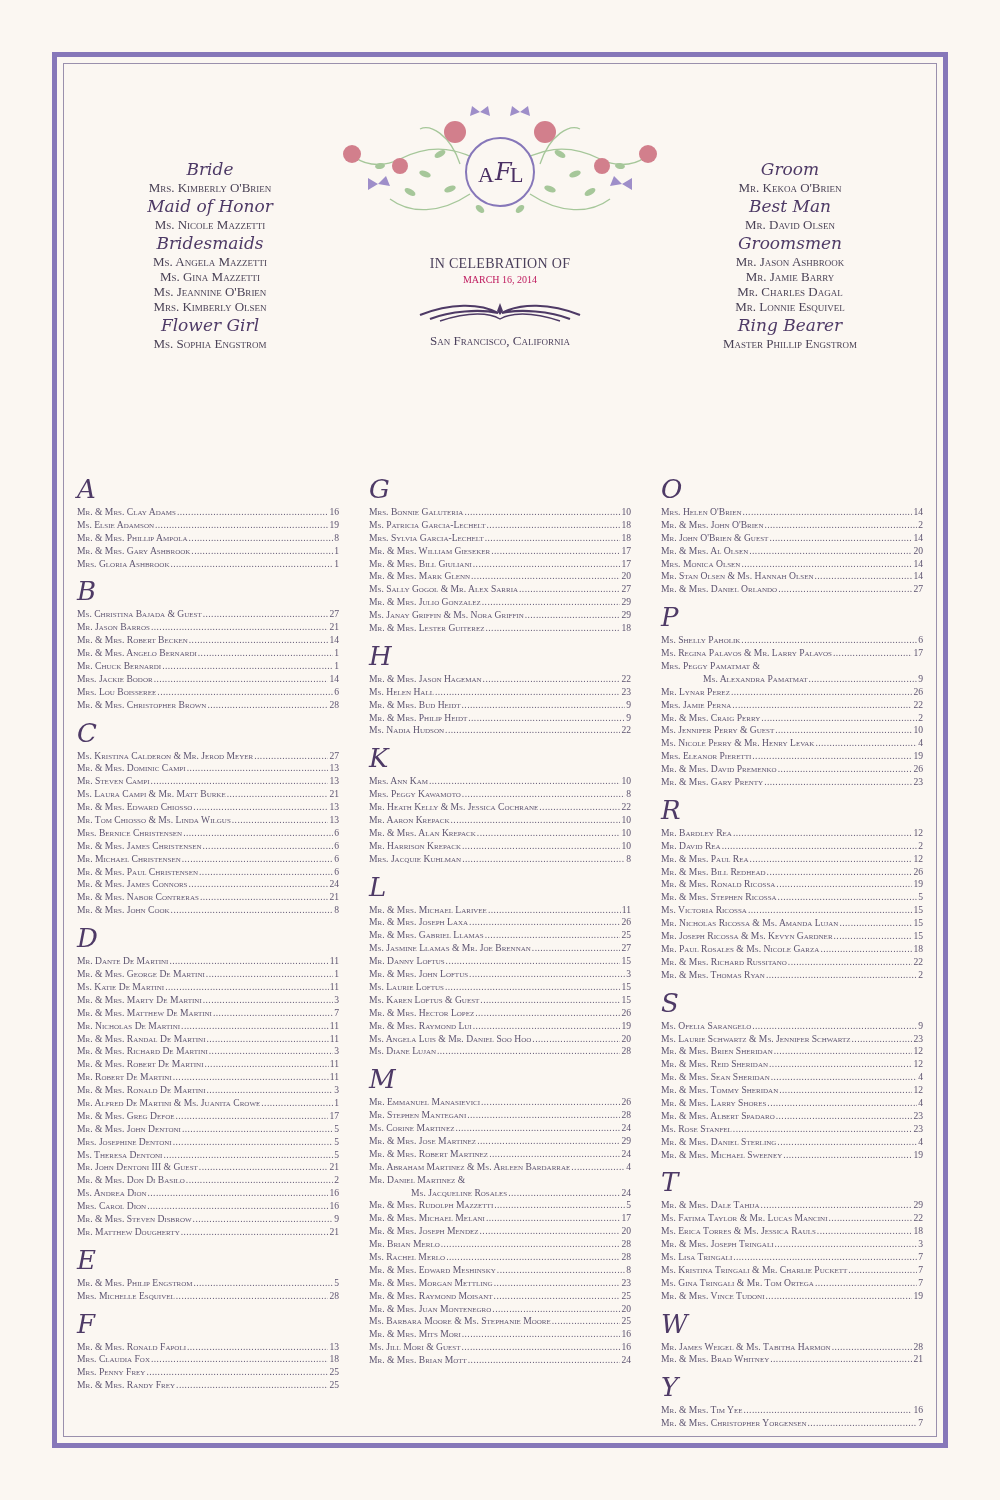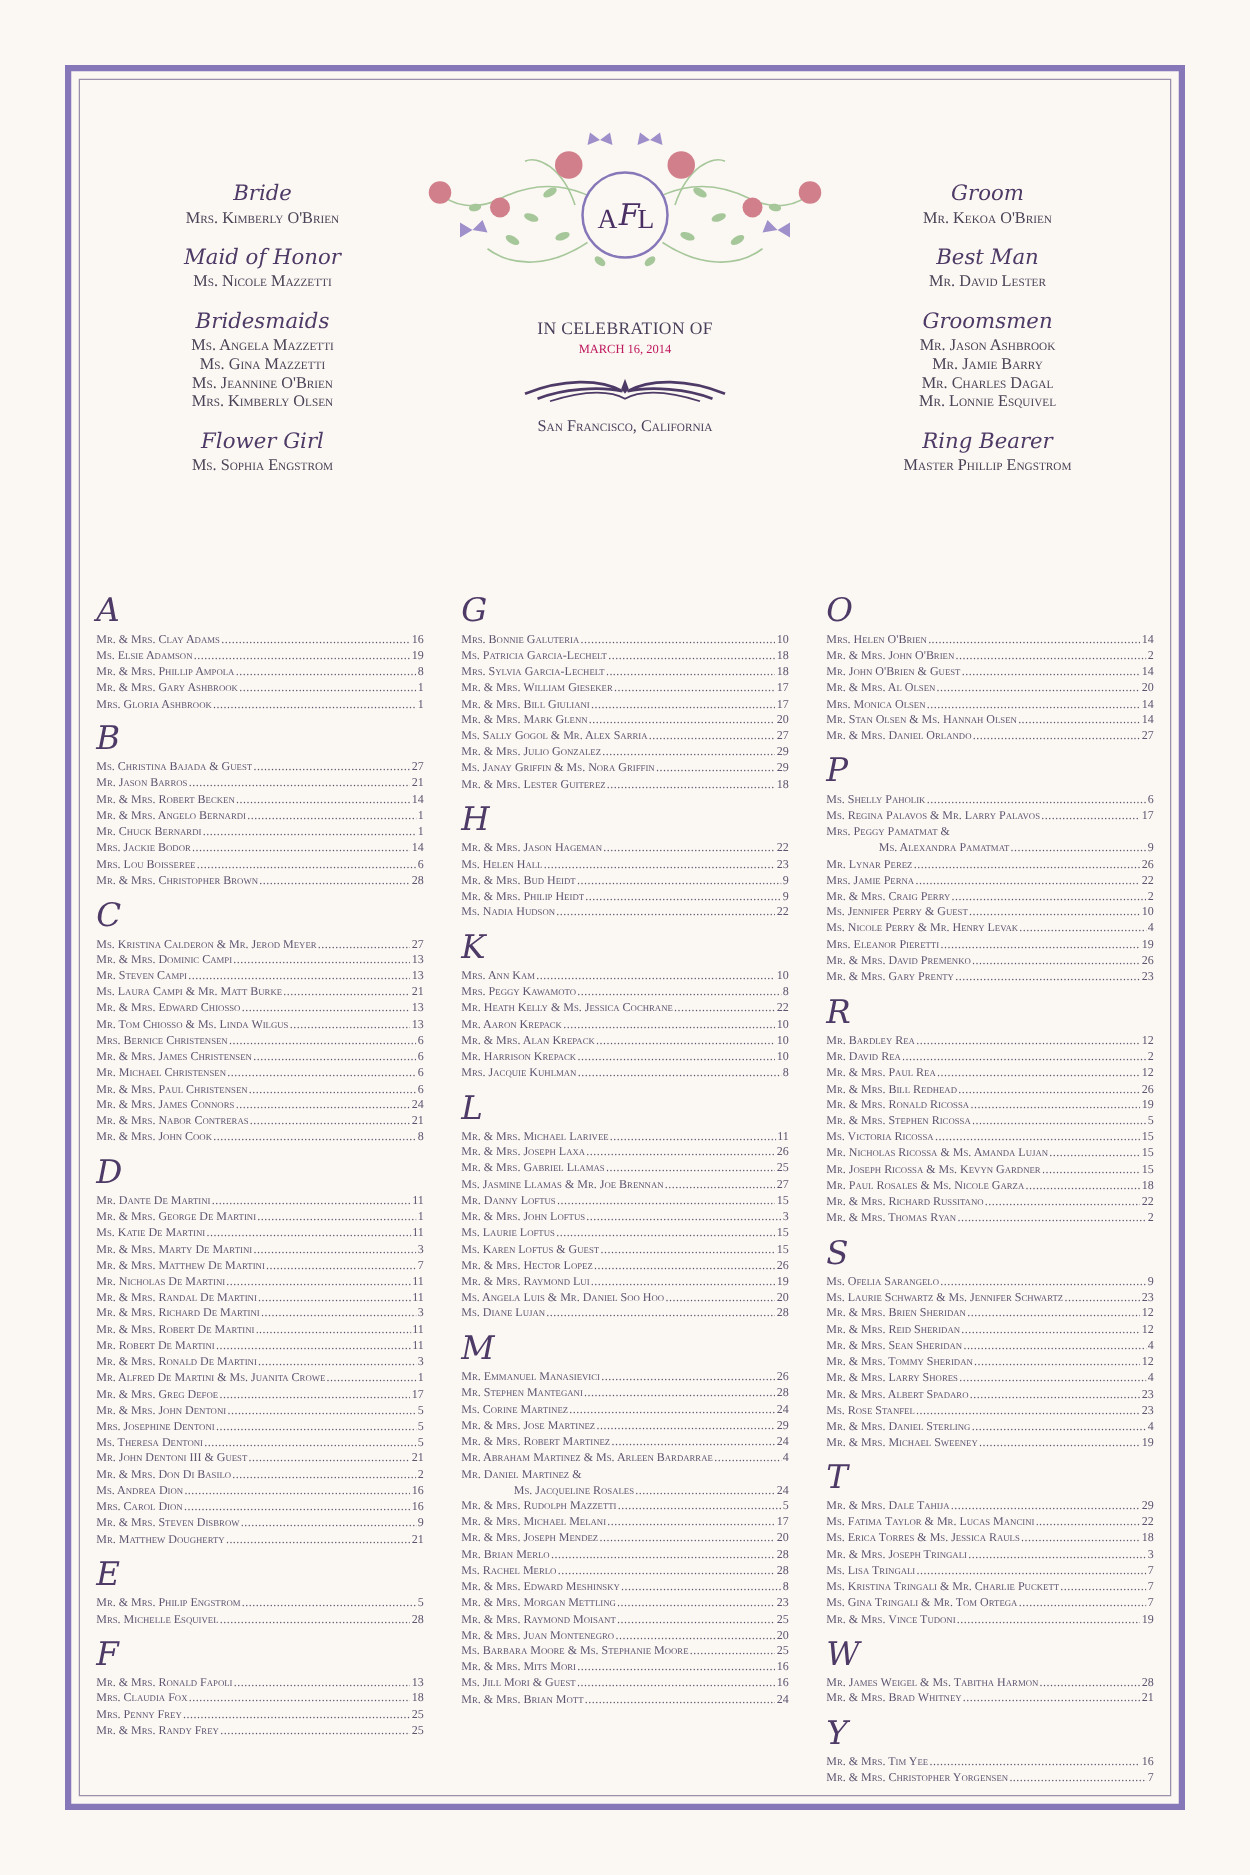--- a/index.html
+++ b/index.html
@@ -17,22 +17,22 @@
   }
   .script {
     font-family:"DejaVu Serif","Liberation Serif",serif; font-style:italic;
     color:#4e3a66;
   }
 
   
   .party { position:absolute; width:240px; text-align:center; }
   .party.left { left:90px; top:142px; }
   .party.right { left:670px; top:142px; }
-  .role { font-size:17px; margin-top:14px; line-height:22px; }
-  .role:first-child { margin-top:2px; }
+  .role { font-size:17px; line-height:22px; }
+  .role:first-child { margin-top:16px; }
   .person { font-size:13px; line-height:15px; color:#4a4256; font-variant:small-caps;text-align:center; }
 
   
   .crest { position:absolute; left:340px; top:104px; width:320px; height:130px; }
   .center-block { position:absolute; left:330px; top:240px; width:340px; text-align:center; }
   .celebration { font-size:14px; color:#4a3f5b; letter-spacing:0.3px;margin-top:16px; }
   .couple { font-size:44px; line-height:56px; margin-top:2px; color:#4a2f63; }
   .date { font-size:10px; color:#be185d; margin-top:2px; }
   .flourish { margin:14px auto 4px; width:180px; height:30px; display:block; }
   .venue { font-size:18px; margin-top:4px; }
@@ -73,21 +73,21 @@
     <div class="person">Ms. Jeannine O'Brien</div>
     <div class="person">Mrs. Kimberly Olsen</div>
     <div class="role script">Flower Girl</div>
     <div class="person">Ms. Sophia Engstrom</div>
   </div>
 
 <div class="party right" id="groom-side">
     <div class="role script">Groom</div>
     <div class="person">Mr. Kekoa O'Brien</div>
     <div class="role script">Best Man</div>
-    <div class="person">Mr. David Lester</div>
+    <div class="person">Mr. David Olsen</div>
     <div class="role script">Groomsmen</div>
     <div class="person">Mr. Jason Ashbrook</div>
     <div class="person">Mr. Jamie Barry</div>
     <div class="person">Mr. Charles Dagal</div>
     <div class="person">Mr. Lonnie Esquivel</div>
     <div class="role script">Ring Bearer</div>
     <div class="person">Master Phillip Engstrom</div>
   </div>
 
 <svg class="crest" viewBox="0 0 320 130">

